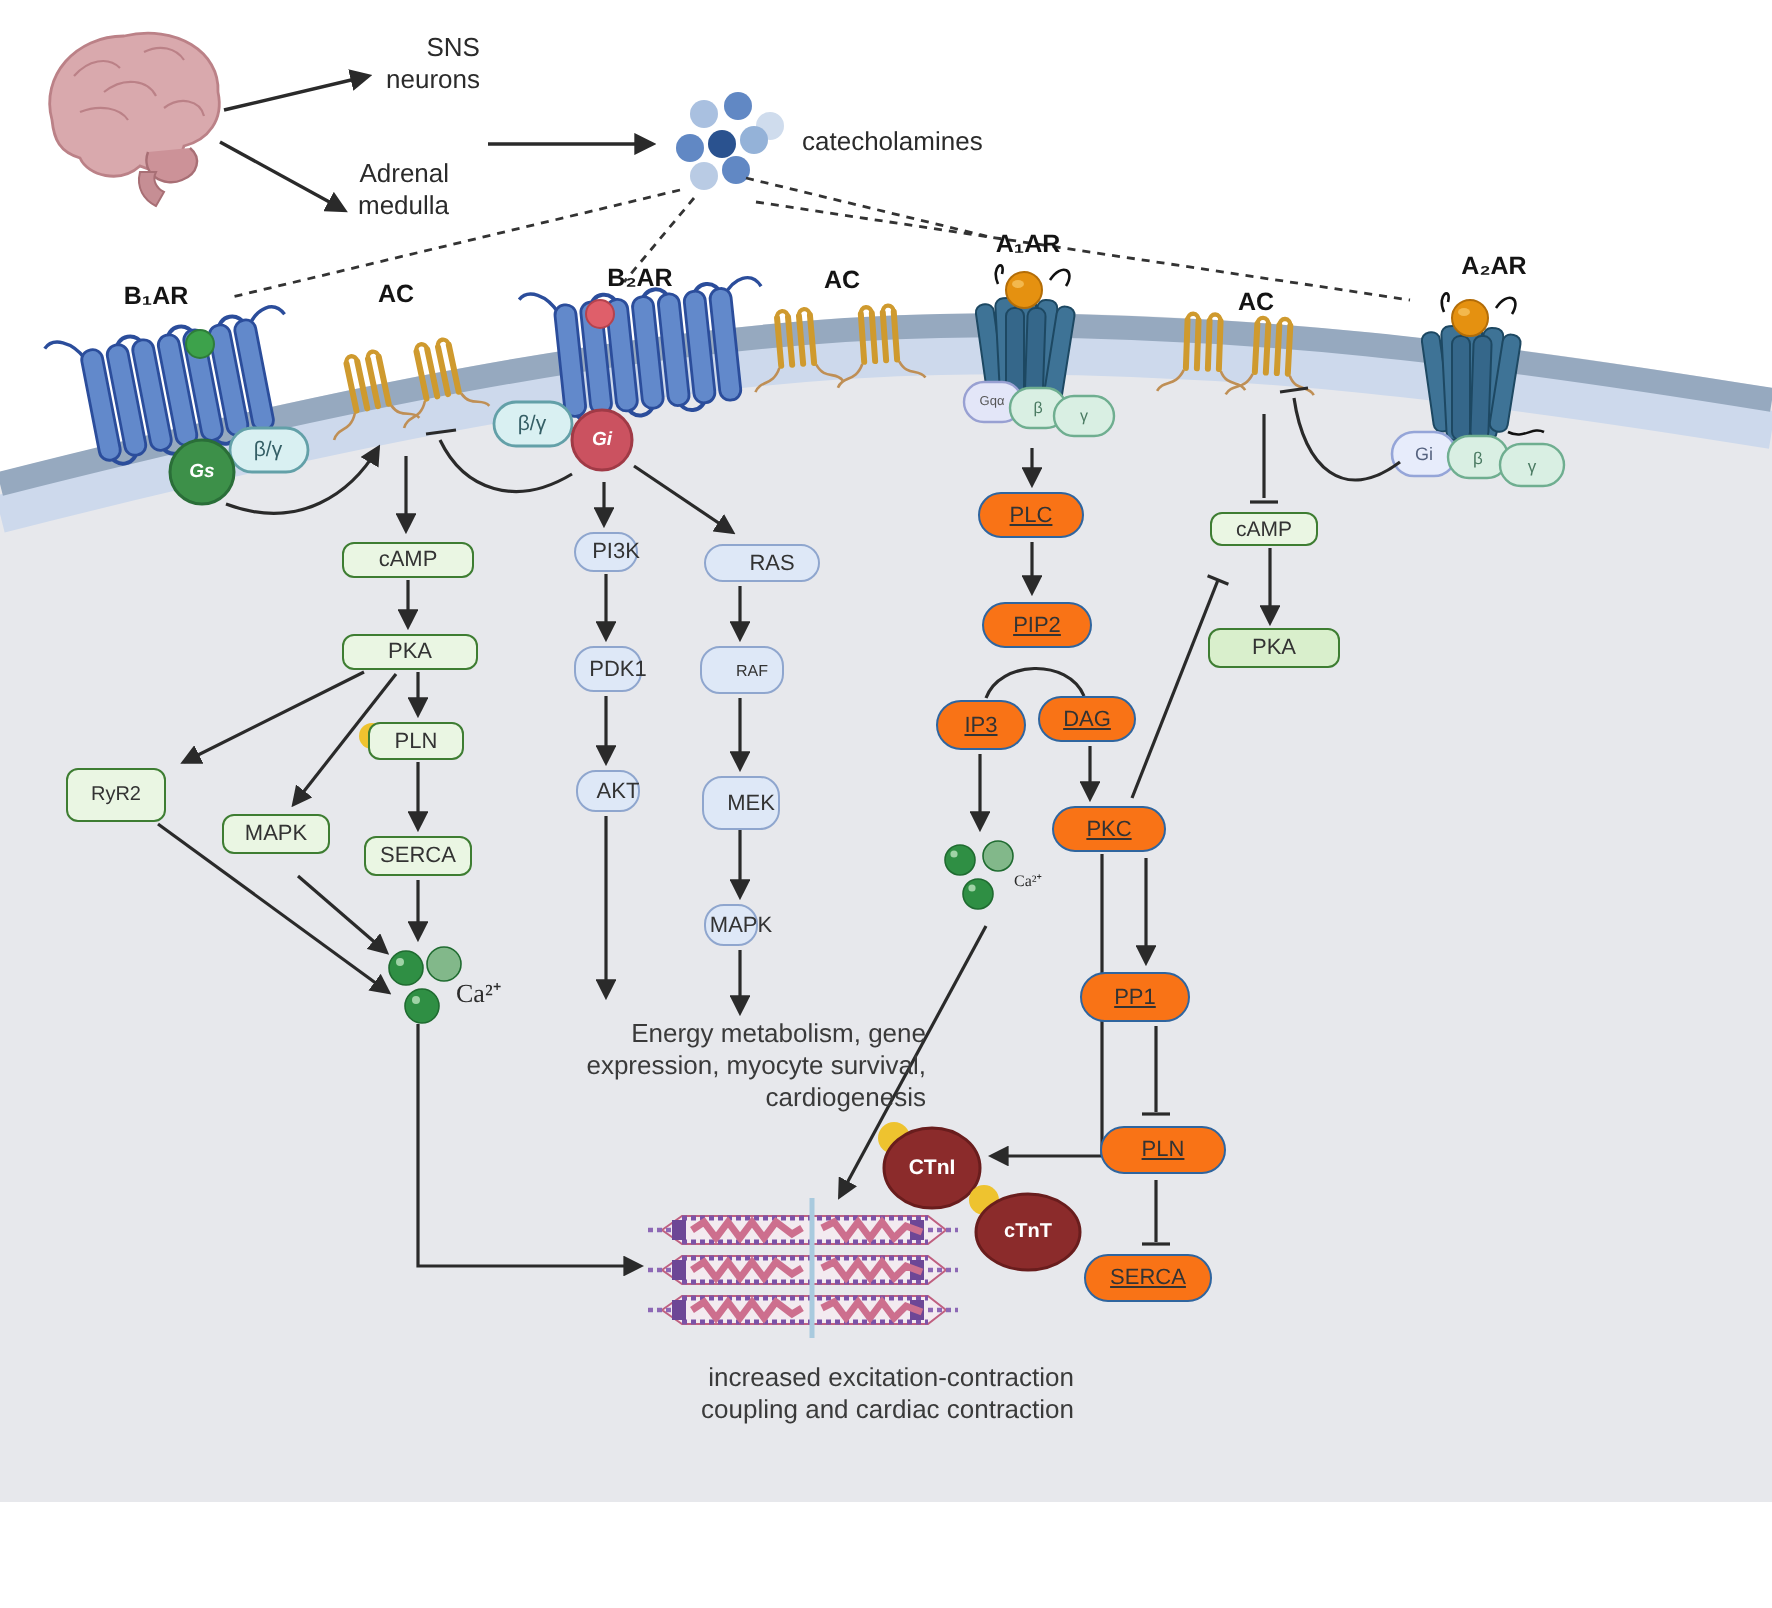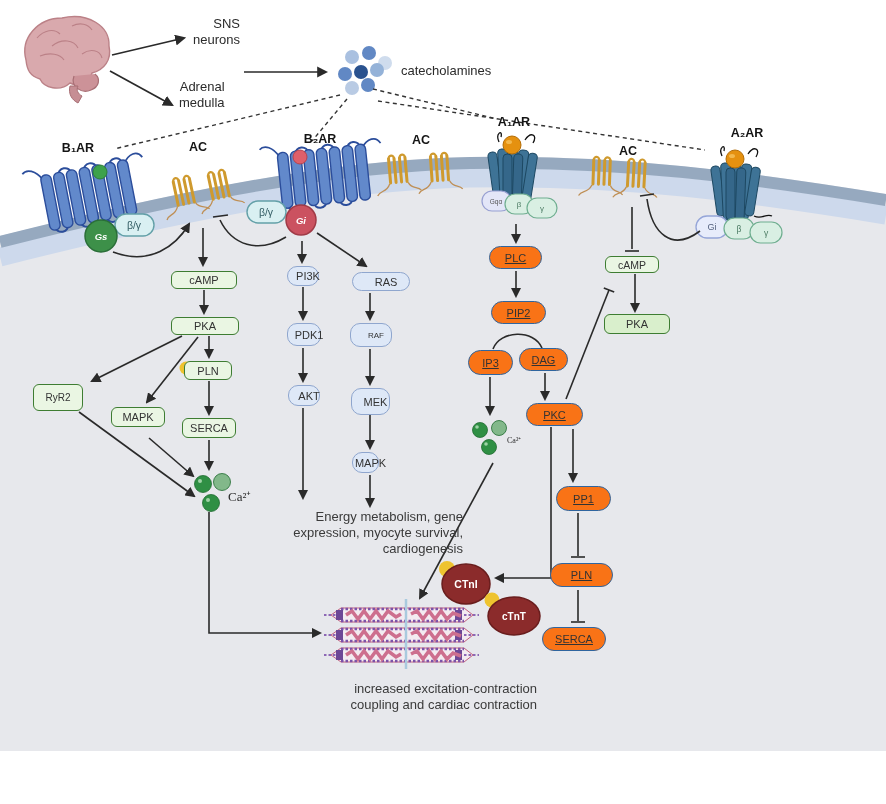--- a/index.html
+++ b/index.html
@@ -269,21 +269,21 @@
 <div class="node bluebox" style="left:352px;top:272px;width:58px;height:19px">RAS</div>
 <div class="node bluebox" style="left:350px;top:323px;width:42px;height:24px;font-size:8px">RAF</div>
 <div class="node bluebox" style="left:351px;top:388px;width:39px;height:27px">MEK</div>
 <div class="node bluebox" style="left:352px;top:452px;width:27px;height:21px">MAPK</div>
 
 <div class="node bluepill" style="left:489px;top:246px;width:53px;height:23px">PLC</div>
 <div class="node bluepill" style="left:491px;top:301px;width:55px;height:23px">PIP2</div>
 <div class="node bluepill" style="left:468px;top:350px;width:45px;height:25px">IP3</div>
 <div class="node bluepill" style="left:519px;top:348px;width:49px;height:23px">DAG</div>
 <div class="node bluepill" style="left:526px;top:403px;width:57px;height:23px">PKC</div>
-<div class="node bluepill" style="left:556px;top:486px;width:55px;height:25px">PP1</div>
+<div class="node bluepill" style="left:540px;top:486px;width:55px;height:25px">PP1</div>
 <div class="node bluepill" style="left:550px;top:563px;width:63px;height:24px">PLN</div>
 <div class="node bluepill" style="left:542px;top:627px;width:64px;height:24px">SERCA</div>
 
 <div class="node green" style="left:605px;top:256px;width:54px;height:17px;font-size:10.5px">cAMP</div>
 <div class="node green green2" style="left:604px;top:314px;width:66px;height:20px">PKA</div>
 
 <div class="ion" style="left:228px;top:487px;font-size:13px">Ca²⁺</div>
 <div class="ion" style="left:507px;top:434px;font-size:8px">Ca²⁺</div>
 
 <div class="trop" style="left:466px;top:584px;font-size:10.5px">CTnI</div>

